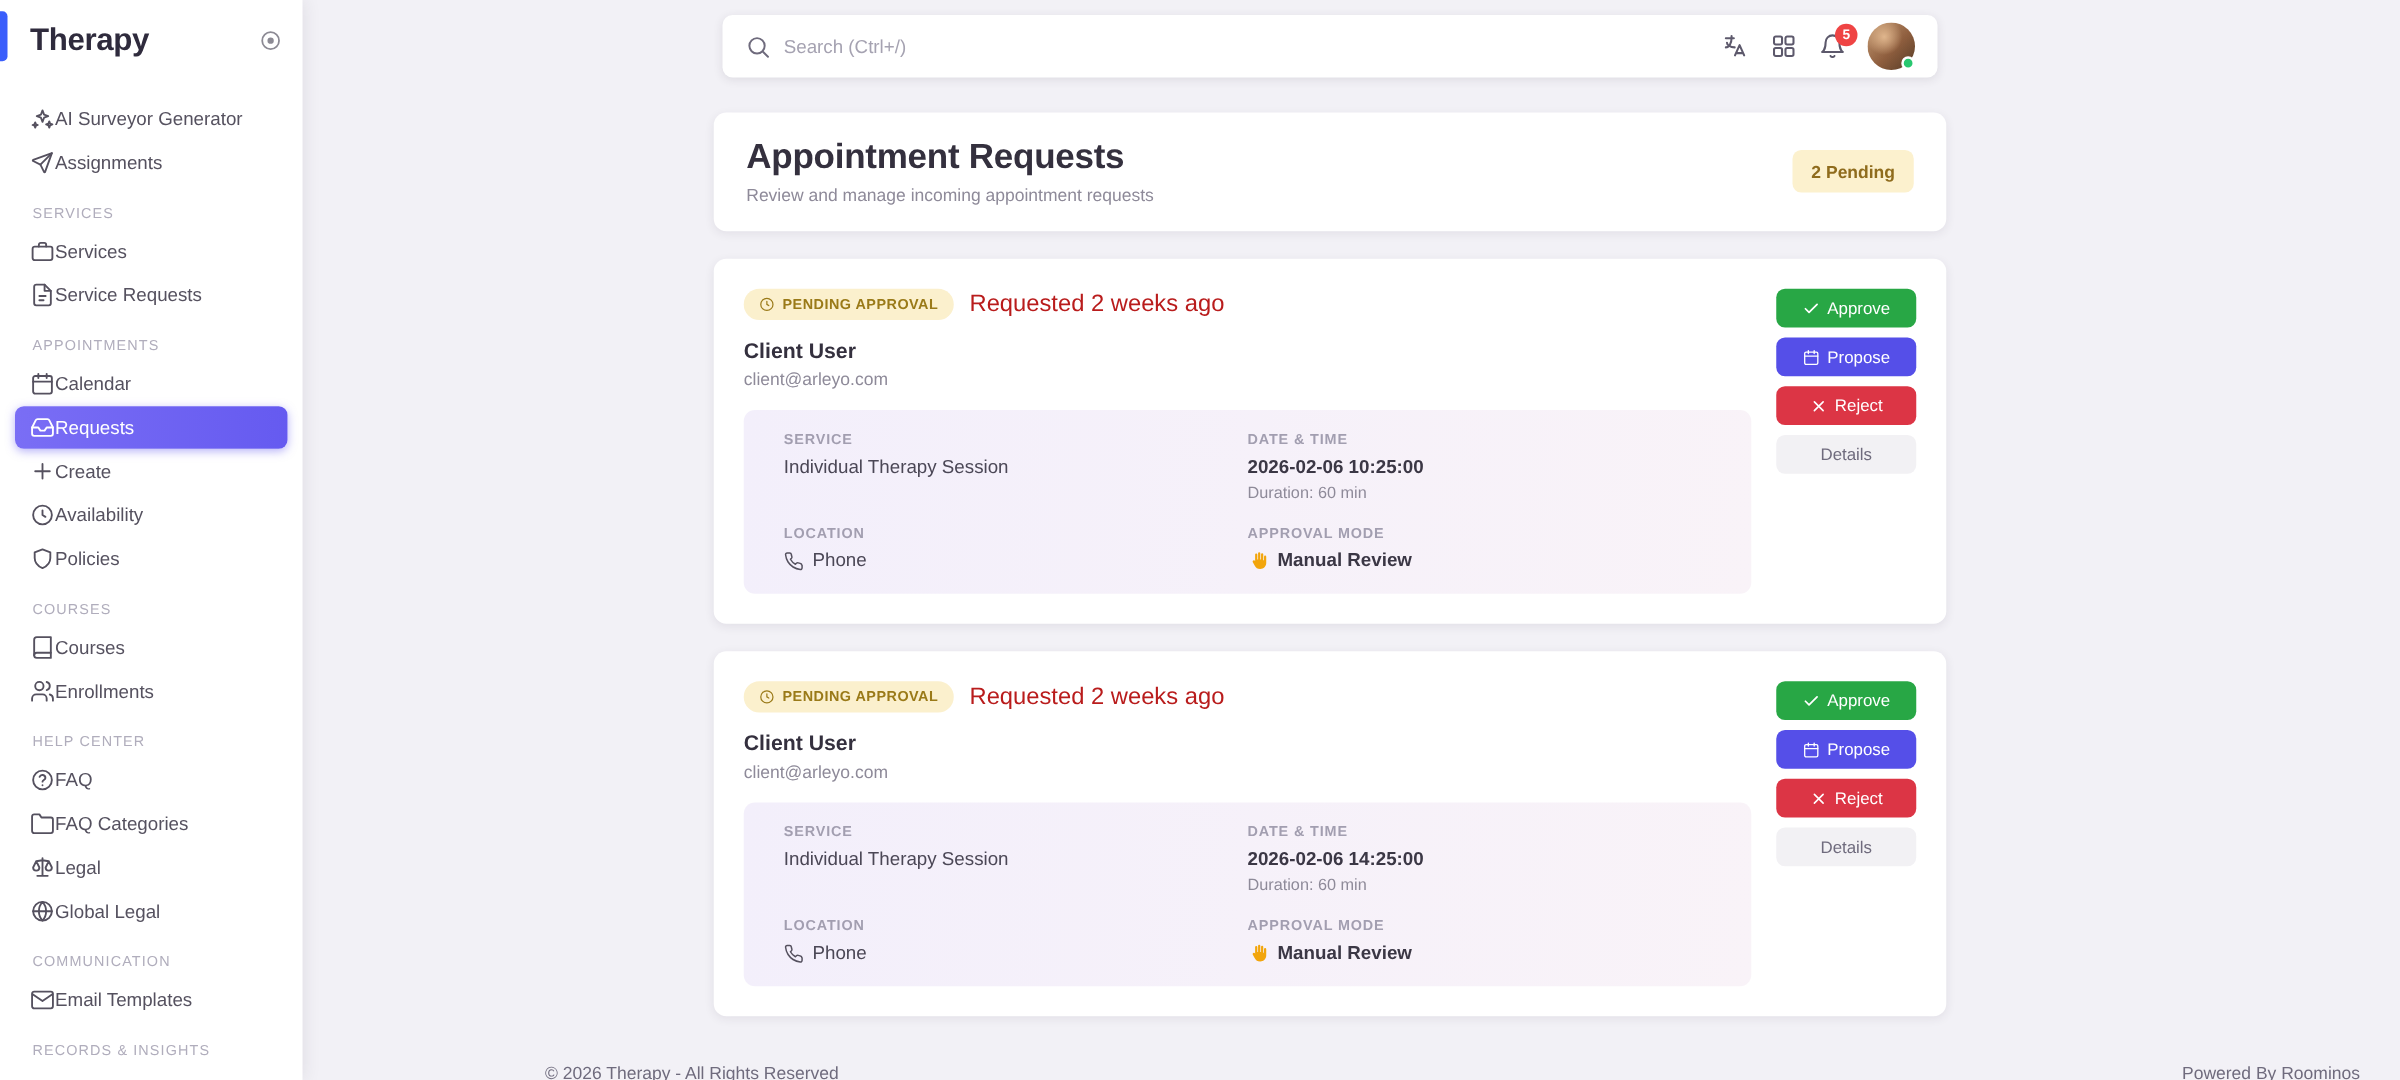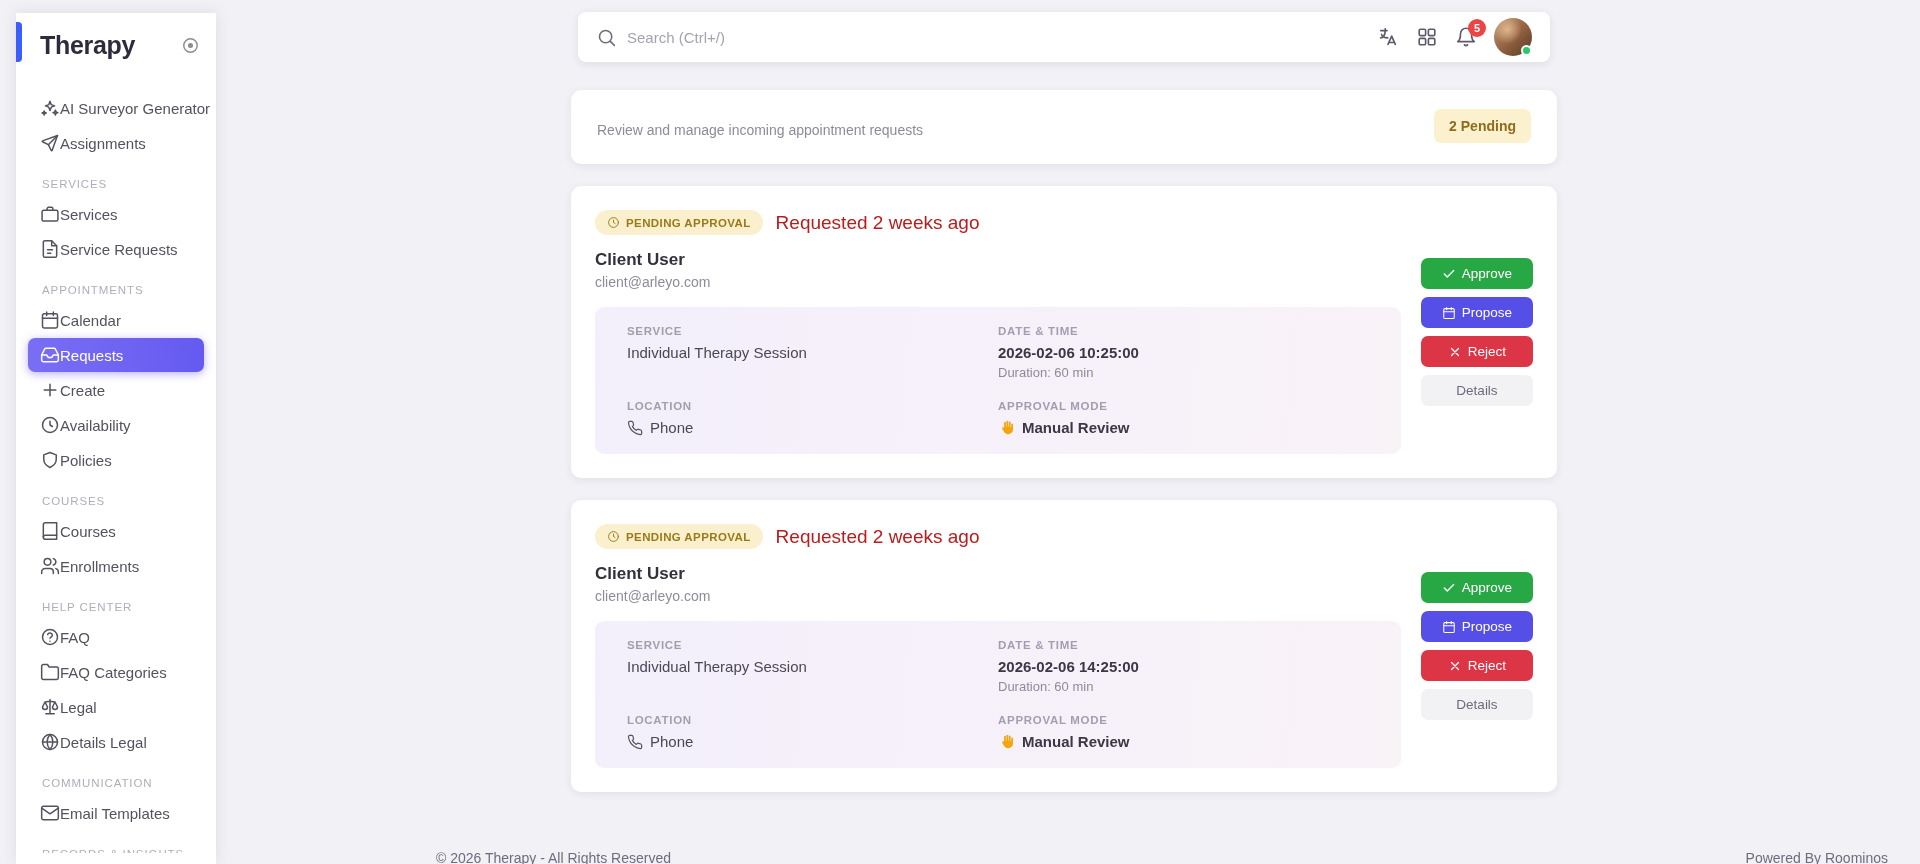--- a/index.html
+++ b/index.html
@@ -6,22 +6,22 @@
   html, body { width: 1920px; height: 864px; margin: 0; overflow: hidden; }
   body {
     background: #f2f1f6;
     font-family: "Liberation Sans", sans-serif;
     color: #37343f;
     position: relative;
   }
 
   
   .sidebar {
-    position: fixed; left: 16px; top: 0; bottom: 0; width: 200px;
-    background: #fff; box-shadow: 0 0 14px rgba(47,43,61,.10); z-index: 10; margin-top: 13px;
+    position: fixed; left: 0; top: 0; bottom: 0; width: 242px;
+    background: #fff; box-shadow: 0 0 14px rgba(47,43,61,.10); z-index: 10;
   }
   .logo-row { display: flex; align-items: center; position: relative; padding: 18px 16px 12px 24px; }
   .logo-accent { position: absolute; left: 0; top: 9px; width: 6px; height: 40px; background: #3a5efb; border-radius: 0 4px 4px 0; }
   .logo-text { font-size: 25px; font-weight: 800; letter-spacing: -0.3px; color: #2f2b3d; }
   .logo-toggle { margin-left: auto; color: #8c8a94; display: flex; cursor: pointer; }
   .logo-toggle svg { width: 19px; height: 19px; }
   .nav { padding-top: 18px; height: calc(100% - 70px); overflow: hidden; }
   .nav-header { margin: 18px 0 7px; padding: 0 16px 0 26px; font-size: 11.5px; letter-spacing: .9px; color: #b0adbc; font-weight: 500; white-space: nowrap; }
   .nav-item {
     display: flex; align-items: center; margin: 1px 12px; padding: 7px 12px;
@@ -48,21 +48,21 @@
   .badge {
     position: absolute; top: -7px; right: -9px; background: #ef4444; color: #fff;
     font-size: 11px; font-weight: 700; min-width: 18px; height: 18px; border-radius: 9px;
     display: flex; align-items: center; justify-content: center; padding: 0 4px;
   }
   .avatar { width: 38px; height: 38px; border-radius: 50%; position: relative; cursor: pointer;
     background: radial-gradient(circle at 35% 30%, #e0b68d 0%, #a8765026 40%), linear-gradient(135deg, #caa27b 0%, #8a5a3b 55%, #46301f 100%); }
   .status-dot { position: absolute; right: 0; bottom: 0; width: 11px; height: 11px; border-radius: 50%; background: #28c76f; border: 2px solid #fff; }
 
   .content { width: 986px; margin: 28px auto 0; }
-  .card { background: #fff; border-radius: 10px; box-shadow: 0 2px 8px rgba(47,43,61,.08); align-items: center; }
+  .card { background: #fff; border-radius: 10px; box-shadow: 0 2px 8px rgba(47,43,61,.08); }
 
   .header-card { display: flex; align-items: center; justify-content: space-between; padding: 19px 26px 21px; }
   h1 { margin: 0; font-size: 28px; line-height: 1.15; font-weight: 800; color: #34303e; letter-spacing: -0.2px; }
   .subtitle { margin-top: 7px; font-size: 14px; color: #8e8a99; }
   .pending-count { background: #fcf1ce; color: #8f6c1d; font-weight: 600; font-size: 14px; padding: 9px 15px; border-radius: 7px; }
 
   .request-card { margin-top: 22px; padding: 24px; display: flex; gap: 20px; }
   .req-left { flex: 1; min-width: 0; }
   .req-toprow { display: flex; align-items: center; gap: 13px; }
   .pill { display: inline-flex; align-items: center; gap: 6px; background: #fbf0cd; color: #9a7a18; font-size: 11.5px; font-weight: 700; letter-spacing: .4px; padding: 6px 12px; border-radius: 999px; }
@@ -237,21 +237,21 @@
         </span>
         <span class="nav-label">Legal</span>
       </a>
       <a class="nav-item">
         <span class="nav-icon">
           <svg viewBox="0 0 24 24" fill="none" stroke="currentColor" stroke-width="1.8" stroke-linecap="round" stroke-linejoin="round">
             <circle cx="12" cy="12" r="9"></circle>
             <path d="M3 12h18M12 3a13.4 13.4 0 0 1 0 18M12 3a13.4 13.4 0 0 0 0 18"></path>
           </svg>
         </span>
-        <span class="nav-label">Details Legal</span>
+        <span class="nav-label">Global Legal</span>
       </a>
       <div class="nav-header">COMMUNICATION</div>
       <a class="nav-item">
         <span class="nav-icon">
           <svg viewBox="0 0 24 24" fill="none" stroke="currentColor" stroke-width="1.8" stroke-linecap="round" stroke-linejoin="round">
             <rect x="2" y="4" width="20" height="16" rx="2"></rect>
             <path d="M2.5 6.5L12 13l9.5-6.5"></path>
           </svg>
         </span>
         <span class="nav-label">Email Templates</span>
@@ -294,20 +294,21 @@
       </span>
       <span class="avatar">
         <span class="status-dot"></span>
       </span>
     </div>
   </div>
 
   <div class="content">
     <div class="card header-card">
       <div>
+        <h1>Appointment Requests</h1>
         <div class="subtitle">Review and manage incoming appointment requests</div>
       </div>
       <span class="pending-count">2 Pending</span>
     </div>
     <div id="requests">
         <div class="card request-card">
     <div class="req-left">
       <div class="req-toprow">
         <span class="pill">
           <span class="pill-icon" style="display:flex">

